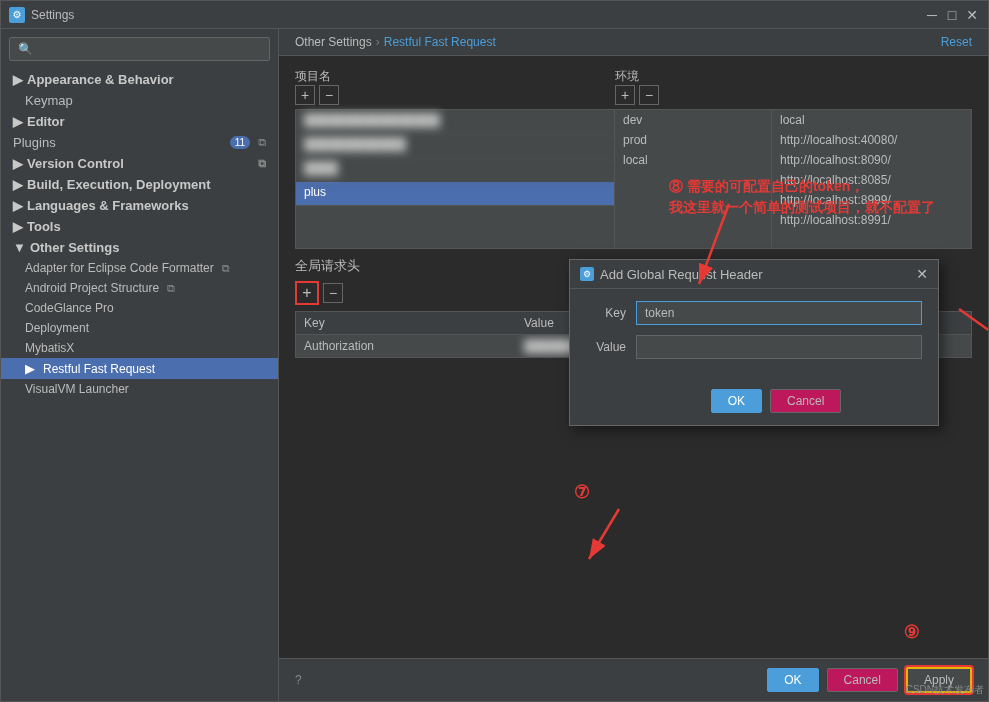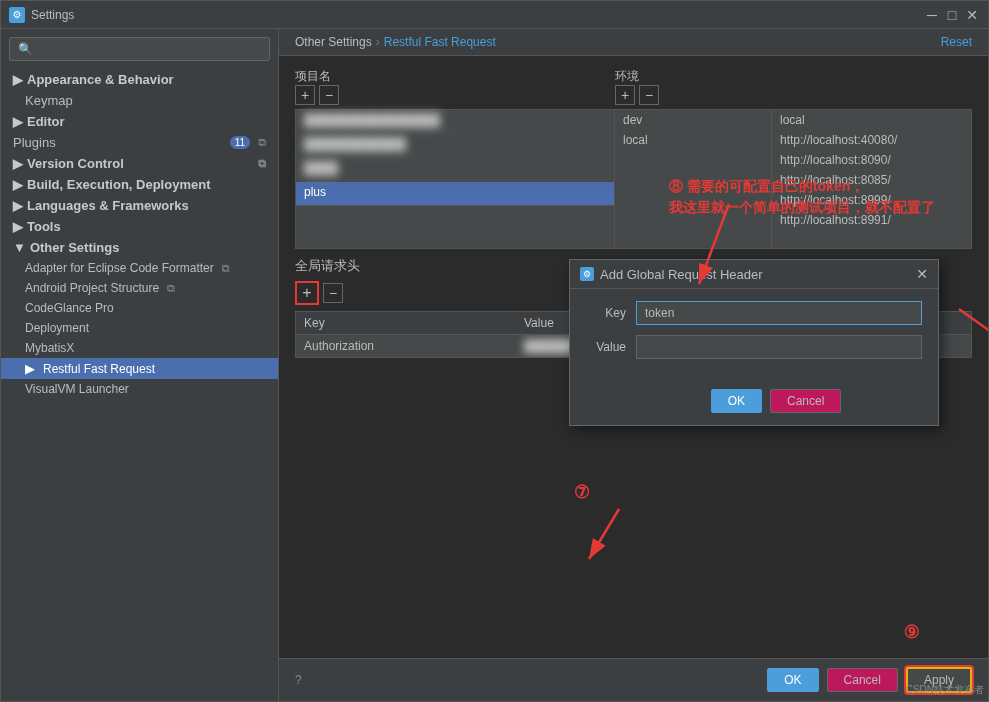--- a/index.html
+++ b/index.html
@@ -176,20 +176,21 @@
 
         <div style="display:flex;gap:0;min-height:140px;">
           <div style="width:320px;background:#45494a;border:1px solid #555;">
             <div class="table-row-item blurred">████████████████</div>
             <div class="table-row-item blurred">████████████</div>
             <div class="table-row-item blurred">████</div>
             <div class="table-row-item selected-row">plus</div>
           </div>
           <div style="flex:1;background:#45494a;border:1px solid #555;border-left:none;">
             <div class="env-item">dev</div>
+            <div class="env-item">prod</div>
             <div class="env-item">local</div>
           </div>
           <div style="background:#45494a;border:1px solid #555;border-left:none;min-width:200px;">
             <div class="env-item">local</div>
             <div class="env-item">http://localhost:40080/</div>
             <div class="env-item">http://localhost:8090/</div>
             <div class="env-item">http://localhost:8085/</div>
             <div class="env-item">http://localhost:8999/</div>
             <div class="env-item selected-row">http://localhost:8991/</div>
           </div>

